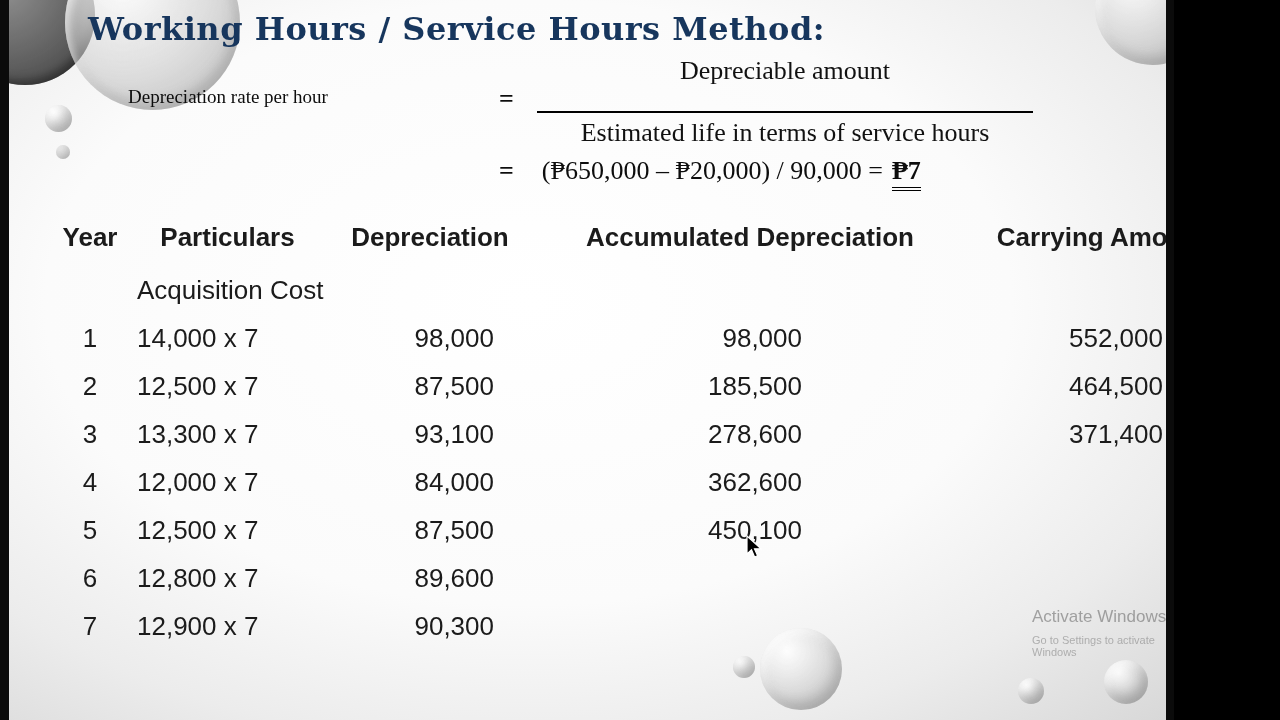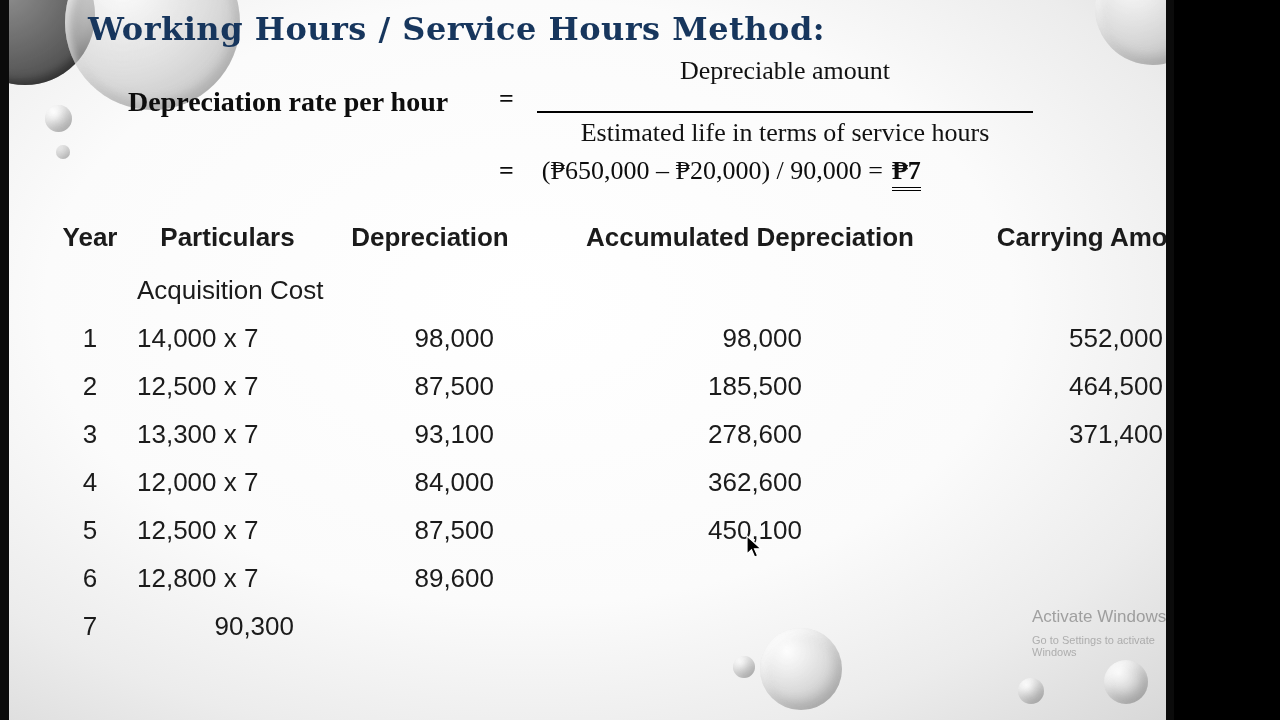--- a/index.html
+++ b/index.html
@@ -17,21 +17,21 @@
     box-shadow:inset -5px -7px 12px rgba(105,105,105,.35), inset 4px 5px 8px rgba(255,255,255,.85);}
   .bubble.dark{background:radial-gradient(circle at 35% 30%, rgba(130,130,130,.95) 0%, rgba(75,75,75,.95) 55%, rgba(35,35,35,.98) 100%);
     box-shadow:inset -4px -5px 9px rgba(0,0,0,.5);}
   .bubble.faint{opacity:.55;}
   
   .title{position:absolute;left:88px;top:10px;z-index:2;
     font-family:"DejaVu Serif","Liberation Serif",serif;font-weight:700;
     font-size:32px;letter-spacing:.5px;color:#17365d;white-space:nowrap;}
   
   .flabel{position:absolute;left:128px;top:86px;z-index:2;
-    font-family:"Liberation Serif","DejaVu Serif",serif;font-weight:700;font-size:28px;color:#0d0d0d;white-space:nowrap;}
+    font-family:"Liberation Serif","DejaVu Serif",serif;font-weight:400;font-size:19px;color:#0d0d0d;white-space:nowrap;}
   .eq1{position:absolute;left:499px;top:84px;z-index:2;
     font-family:"Liberation Serif","DejaVu Serif",serif;font-weight:700;font-size:26px;color:#0d0d0d;}
   .fraction{position:absolute;left:537px;top:56px;width:496px;z-index:2;
     font-family:"Liberation Serif","DejaVu Serif",serif;font-size:26px;color:#111;}
   .fraction .num{text-align:center;padding-bottom:25px;border-bottom:2px solid #000;white-space:nowrap;}
   .fraction .den{text-align:center;padding-top:5px;white-space:nowrap;}
   .comp-line{position:absolute;left:499px;top:156px;z-index:2;display:flex;align-items:baseline;
     font-family:"Liberation Serif","DejaVu Serif",serif;font-size:26px;color:#0d0d0d;white-space:nowrap;}
   .comp-line .eq2{font-weight:700;margin-right:28px;}
   .comp-line .result{font-weight:700;margin-left:9px;border-bottom:4px double #000;padding-bottom:1px;}
@@ -142,20 +142,21 @@
         </div>
         <div class="trow">
           <div class="cell d0">6</div>
           <div class="cell d1">12,800 x 7</div>
           <div class="cell d2">89,600</div>
           <div class="cell d3"></div>
           <div class="cell d4"></div>
         </div>
         <div class="trow">
           <div class="cell d0">7</div>
+          <div class="cell d1">12,900 x 7</div>
           <div class="cell d2">90,300</div>
           <div class="cell d3"></div>
           <div class="cell d4"></div>
         </div>
       </div>
   </div>
 
   <div class="watermark">
     <div class="wl1">Activate Windows</div>
     <div class="wl2">Go to Settings to activate Windows</div>

